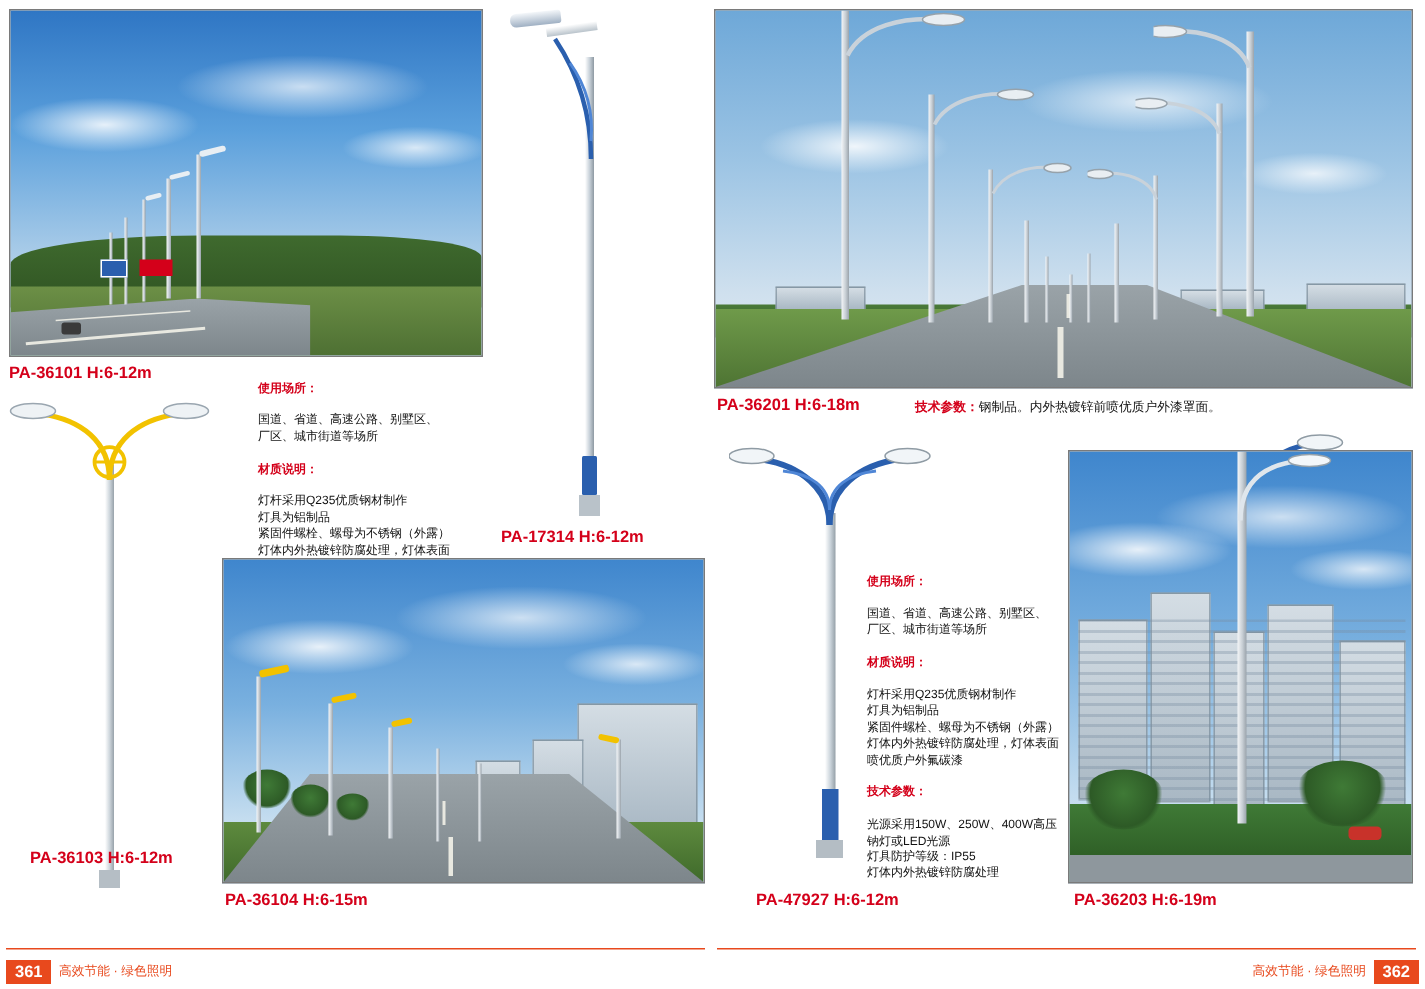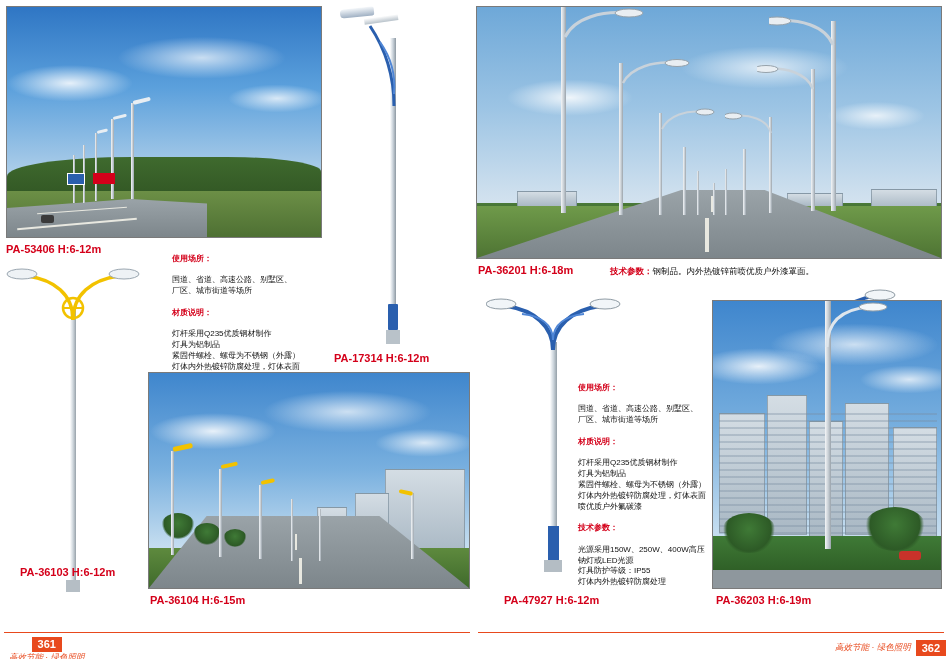--- a/index.html
+++ b/index.html
@@ -118,21 +118,20 @@
     padding: 2px 6px;
     line-height: 1;
     height: 16px;
     display: flex; align-items: center;
   }
   .pg-text {
     color: #e8491d;
     font-size: 8.5px;
     padding: 0 5px;
     white-space: nowrap;
-    font-style: italic;
   }
   .footer-rule {
     position: absolute;
     height: 1px; background: #e8491d;
   }
 </style>
 </head>
 <body>
 
 <div class="page">
@@ -154,21 +153,21 @@
     <div class="lamp-head" style="left:90px; top:124px; width:11px; height:3px; transform:rotate(-14deg);"></div>
     <div class="pole" style="left:76px; top:138px; width:2px; height:58px;"></div>
     <div class="pole" style="left:66px; top:148px; width:1.5px; height:48px;"></div>
 
     <div style="position:absolute; left:60px; top:166px; width:18px; height:12px; background:#2a5fae; border:1px solid #fff;"></div>
     <div style="position:absolute; left:86px; top:166px; width:22px; height:11px; background:#d4001a;"></div>
     <div style="position:absolute; left:34px; top:208px; width:13px; height:8px; background:#3a3a3a; border-radius:2px;"></div>
   </div>
 
   <div class="caption" style="left:6px; top:243px;">
-    <span>PA-53406 H:6-12m</span>
+    <span>PA-36101 H:6-12m</span>
   </div>
 
   <div class="spec" style="left:172px; top:243px; width:150px;">
     <span class="hd">使用场所：</span>
     <span class="bd">国道、省道、高速公路、别墅区、
 厂区、城市街道等场所</span>
     <span class="hd">材质说明：</span>
     <span class="bd">灯杆采用Q235优质钢材制作
 灯具为铝制品
 紧固件螺栓、螺母为不锈钢（外露）
@@ -369,21 +368,21 @@
     </svg>
     <div style="position:absolute; left:186px; top:250px; width:22px; height:9px; background:#c8322a; border-radius:3px;"></div>
   </div>
   <div class="caption" style="left:716px; top:594px;">
     <span>PA-36203 H:6-19m</span>
   </div>
 
   <div class="footer-rule" style="left:4px; bottom:26px; width:466px;"></div>
   <div class="footer-rule" style="left:478px; bottom:26px; width:466px;"></div>
 
-  <div class="footer-bar" style="left:4px;flex-direction:column;">
+  <div class="footer-bar" style="left:4px;">
     <span class="pg-num">361</span>
     <span class="pg-text">高效节能 · 绿色照明</span>
   </div>
 
   <div class="footer-bar" style="right:4px; flex-direction:row-reverse;">
     <span class="pg-num">362</span>
     <span class="pg-text">高效节能 · 绿色照明</span>
   </div>
 
 </div>

